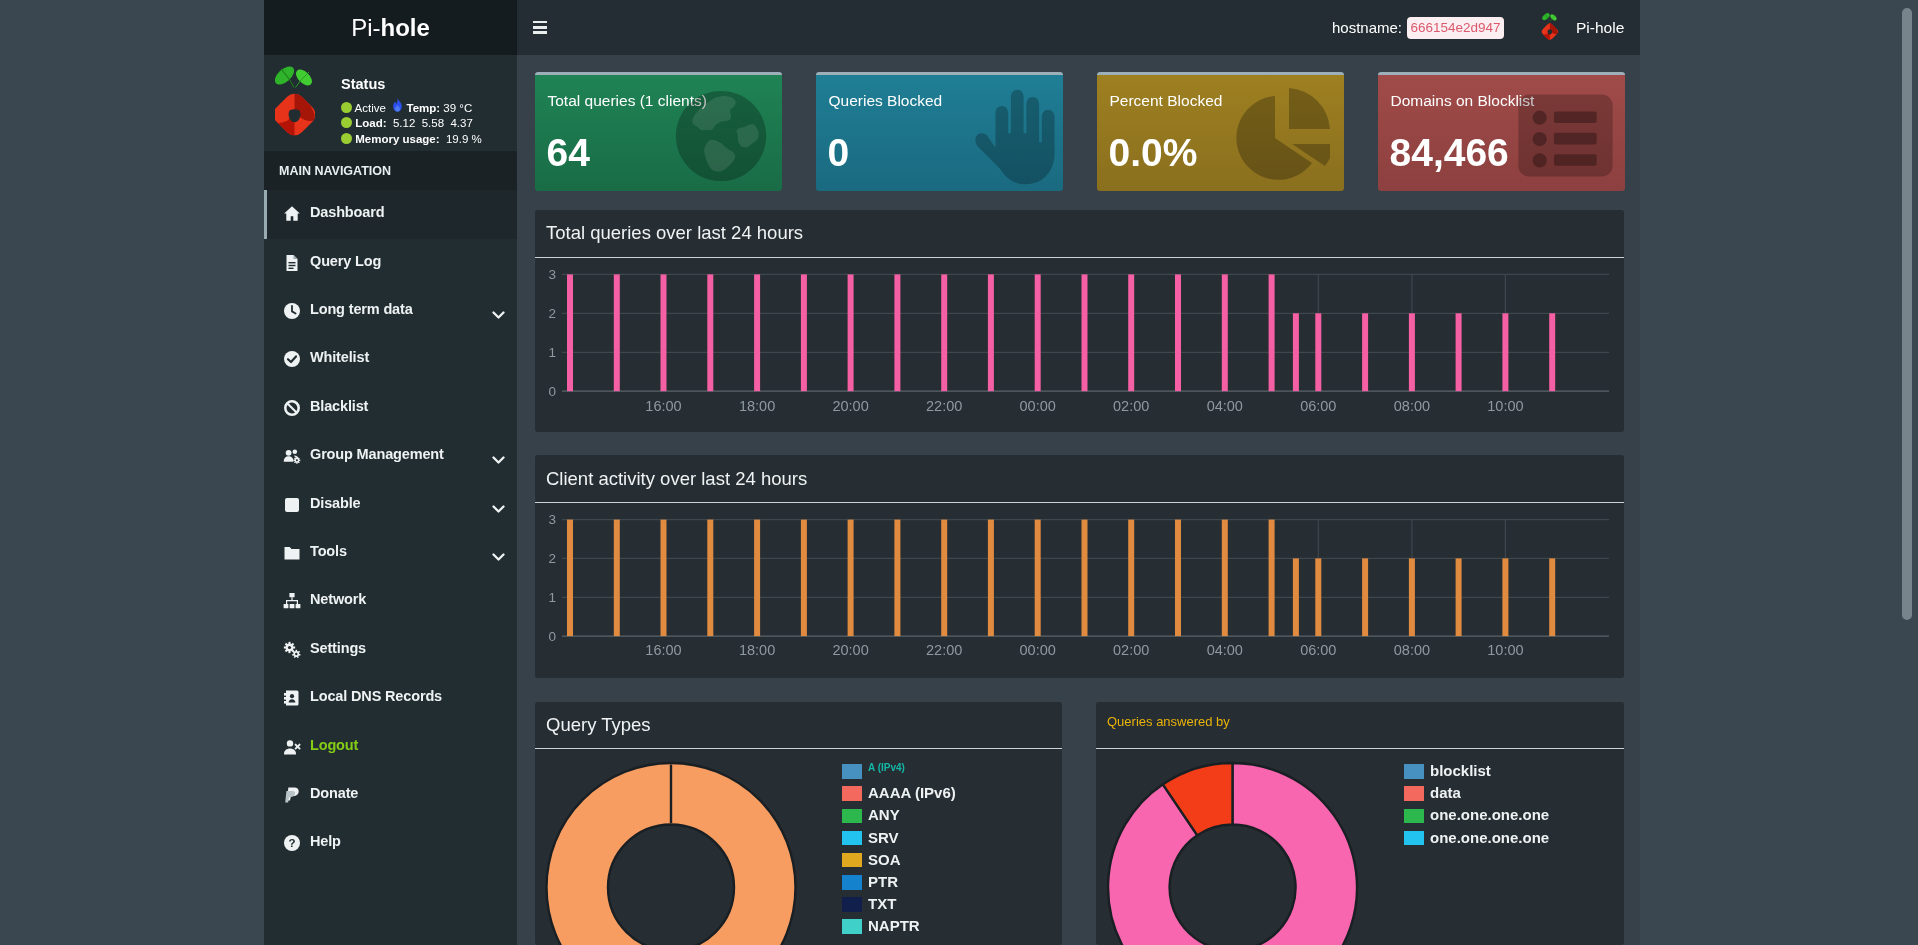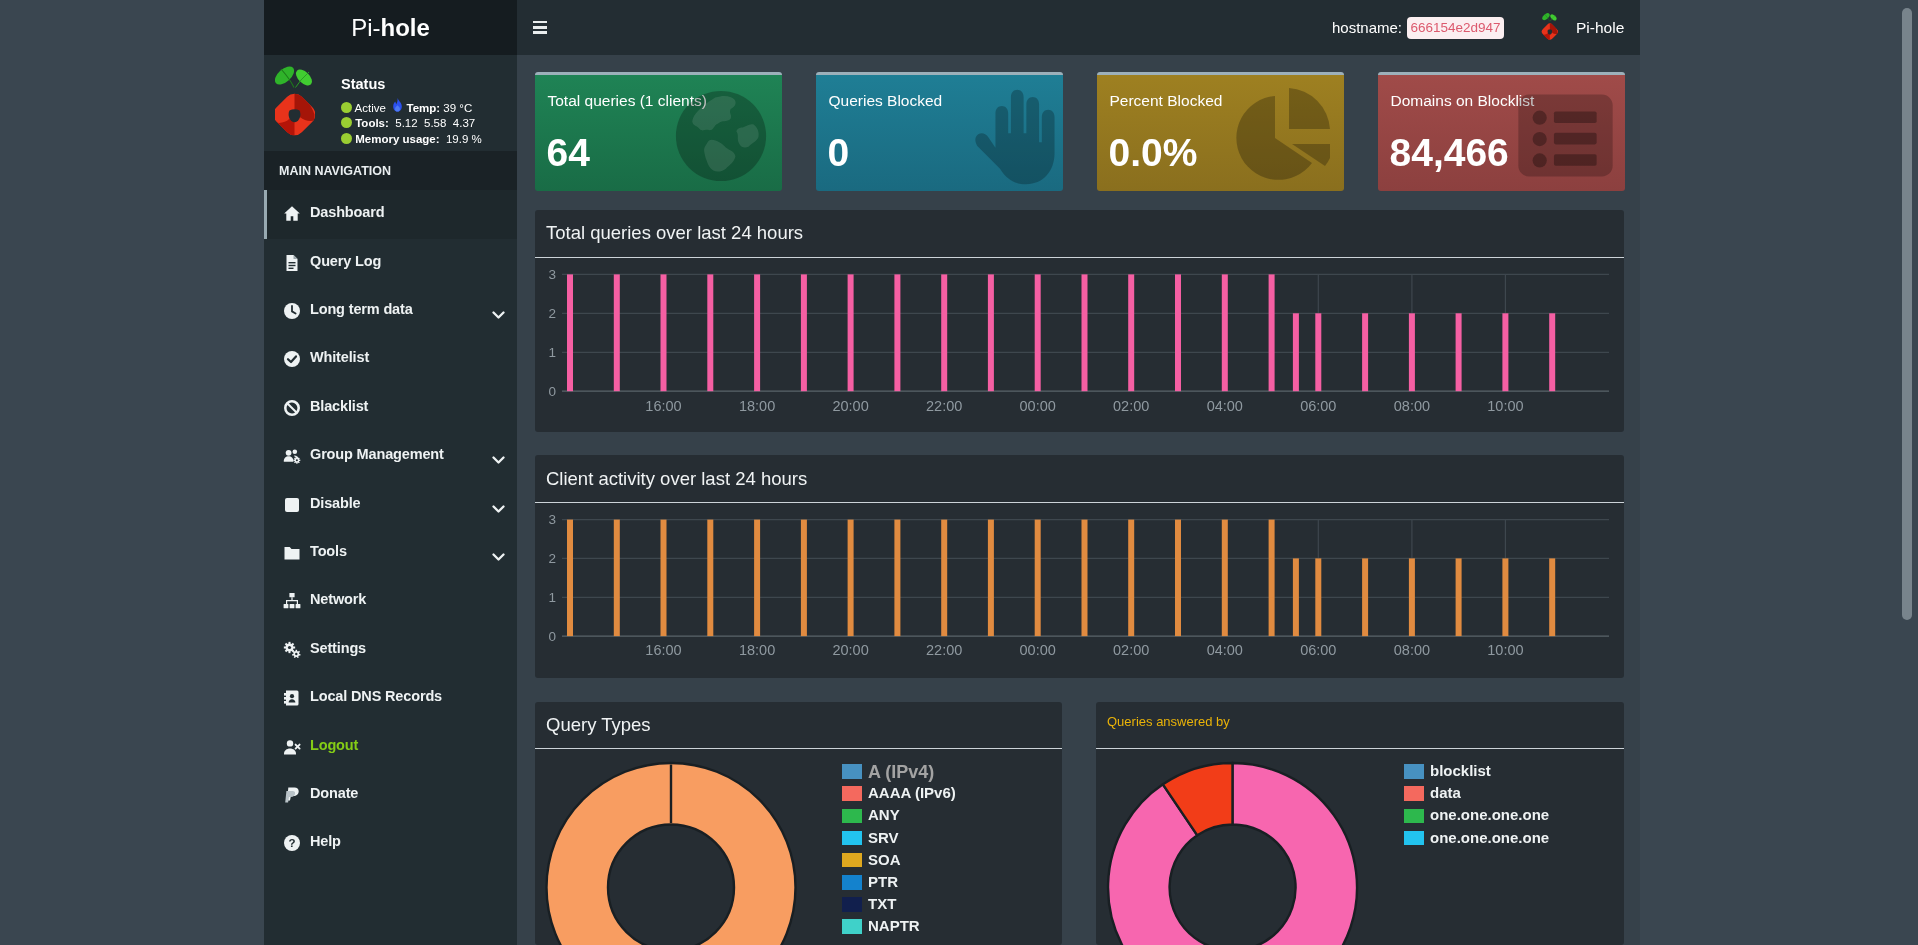--- a/index.html
+++ b/index.html
@@ -62,21 +62,21 @@
 </g>
 </g>
 <path d="M14.5 44.5 C17.5 42.8 21.5 42.8 24.5 44.5 C26.3 47.8 25.3 52.8 22.3 55.3 C20.6 56.6 18.4 56.6 16.7 55.3 C13.7 52.8 12.7 47.8 14.5 44.5 Z" fill="#222d32"></path>
 </svg></div>
   <div class="abs" style="left:77px;top:21px;font-size:14.5px;font-weight:700;color:#fff">Status</div>
   <div class="abs" style="left:77px;top:43px;font-size:11.5px;color:#fff;line-height:15.3px;white-space:nowrap">
     <span style="display:inline-block;width:11px;height:11px;border-radius:50%;background:#9acd32;vertical-align:-1px"></span> Active&nbsp; <svg width="11" height="14" viewBox="0 0 11 14">
         <path d="M5.5 0C6.5 3 9.8 4.6 9.8 8.4 9.8 11.5 7.9 13.6 5.5 13.6 3.1 13.6 1.2 11.5 1.2 8.4 1.2 6.2 2.3 5 3.1 3.6 3.7 4.6 4 5.2 4.1 6.3 5.3 4.9 5.8 2.6 5.5 0Z" fill="#2b50ee"></path>
         <path d="M5.5 13.6C4 13.6 3 12.4 3 10.9 3 9.5 4.2 8.6 5.5 7.2 6.8 8.6 8 9.5 8 10.9 8 12.4 7 13.6 5.5 13.6Z" fill="#4e79f2"></path>
       </svg> <b>Temp:</b>&nbsp;39 °C<br>
-    <span style="display:inline-block;width:11px;height:11px;border-radius:50%;background:#9acd32;vertical-align:-1px"></span> <b>Tools:</b>&nbsp; 5.12&nbsp; 5.58&nbsp; 4.37<br>
+    <span style="display:inline-block;width:11px;height:11px;border-radius:50%;background:#9acd32;vertical-align:-1px"></span> <b>Load:</b>&nbsp; 5.12&nbsp; 5.58&nbsp; 4.37<br>
     <span style="display:inline-block;width:11px;height:11px;border-radius:50%;background:#9acd32;vertical-align:-1px"></span> <b>Memory usage:</b>&nbsp; 19.9 %
   </div>
   <div class="abs" style="left:0;top:95.5px;width:253px;height:39.5px;background:#1a2226">
     <span class="abs" style="left:15px;top:13px;font-size:12.5px;font-weight:700;color:#e9eef0">MAIN NAVIGATION</span>
   </div>
 </div>
 <div class="abs" style="left:264px;top:0px;width:253px;height:945px;pointer-events:none">
 <div style="position:absolute;left:0;top:190.2px;width:253px;height:48.4px;background:#1e282c;border-left:3px solid #98aab2;">
       <span style="position:absolute;left:16px;top:15px"><svg width="18" height="18" viewBox="0 0 18 18" fill="#eef2f3">
           <path d="M9 1.2 1.2 8.4h2.1v7.4h4.4v-4.6h2.6v4.6h4.4V8.4h2.1z"></path>
@@ -397,21 +397,21 @@
     <text x="1505.4" y="655.4" text-anchor="middle" font-size="14.5" fill="#8f99a0">10:00</text>
 <circle cx="671" cy="887.5" r="93.75" fill="none" stroke="#f89d61" stroke-width="61.5"></circle>
     <circle cx="671" cy="887.5" r="124.5" fill="none" stroke="#191f23" stroke-width="2.4"></circle>
     <circle cx="671" cy="887.5" r="63" fill="none" stroke="#191f23" stroke-width="2.4"></circle>
 <line x1="671" y1="764.5" x2="671" y2="823" stroke="#191f23" stroke-width="2.4"></line>
 <path d="M1232.5 763.0 A124.5 124.5 0 1 1 1162.9 784.3 L1197.3 835.3 A63 63 0 1 0 1232.5 824.5 Z" fill="#f766af" stroke="#191f23" stroke-width="2.4" stroke-linejoin="round"></path>
     <path d="M1162.9 784.3 A124.5 124.5 0 0 1 1232.5 763.0 L1232.5 824.5 A63 63 0 0 0 1197.3 835.3 Z" fill="#f23d18" stroke="#191f23" stroke-width="2.4" stroke-linejoin="round"></path>
 </svg>
 
 <div style="position:absolute;left:842px;top:764.3px;width:20px;height:14.5px;background:#4791c1"></div>
-<div style="position:absolute;left:868px;top:762.0px;font-size:18px;font-weight:600;color:#a3a3a3;white-space:nowrap">A (IPv4)</div>
+<div style="position:absolute;left:868px;top:762.0px;font-size:10px;font-weight:600;color:#14b8a6;white-space:nowrap">A (IPv4)</div>
 <div style="position:absolute;left:842px;top:786.4px;width:20px;height:14.5px;background:#f4695e"></div>
 <div style="position:absolute;left:868px;top:784.1px;font-size:15px;font-weight:600;color:#eef2f3;white-space:nowrap">AAAA (IPv6)</div>
 <div style="position:absolute;left:842px;top:808.6px;width:20px;height:14.5px;background:#2db84d"></div>
 <div style="position:absolute;left:868px;top:806.3px;font-size:15px;font-weight:600;color:#eef2f3;white-space:nowrap">ANY</div>
 <div style="position:absolute;left:842px;top:830.8px;width:20px;height:14.5px;background:#22c3ef"></div>
 <div style="position:absolute;left:868px;top:828.5px;font-size:15px;font-weight:600;color:#eef2f3;white-space:nowrap">SRV</div>
 <div style="position:absolute;left:842px;top:852.9px;width:20px;height:14.5px;background:#dfa81f"></div>
 <div style="position:absolute;left:868px;top:850.6px;font-size:15px;font-weight:600;color:#eef2f3;white-space:nowrap">SOA</div>
 <div style="position:absolute;left:842px;top:875.0px;width:20px;height:14.5px;background:#1482cd"></div>
 <div style="position:absolute;left:868px;top:872.8px;font-size:15px;font-weight:600;color:#eef2f3;white-space:nowrap">PTR</div>

